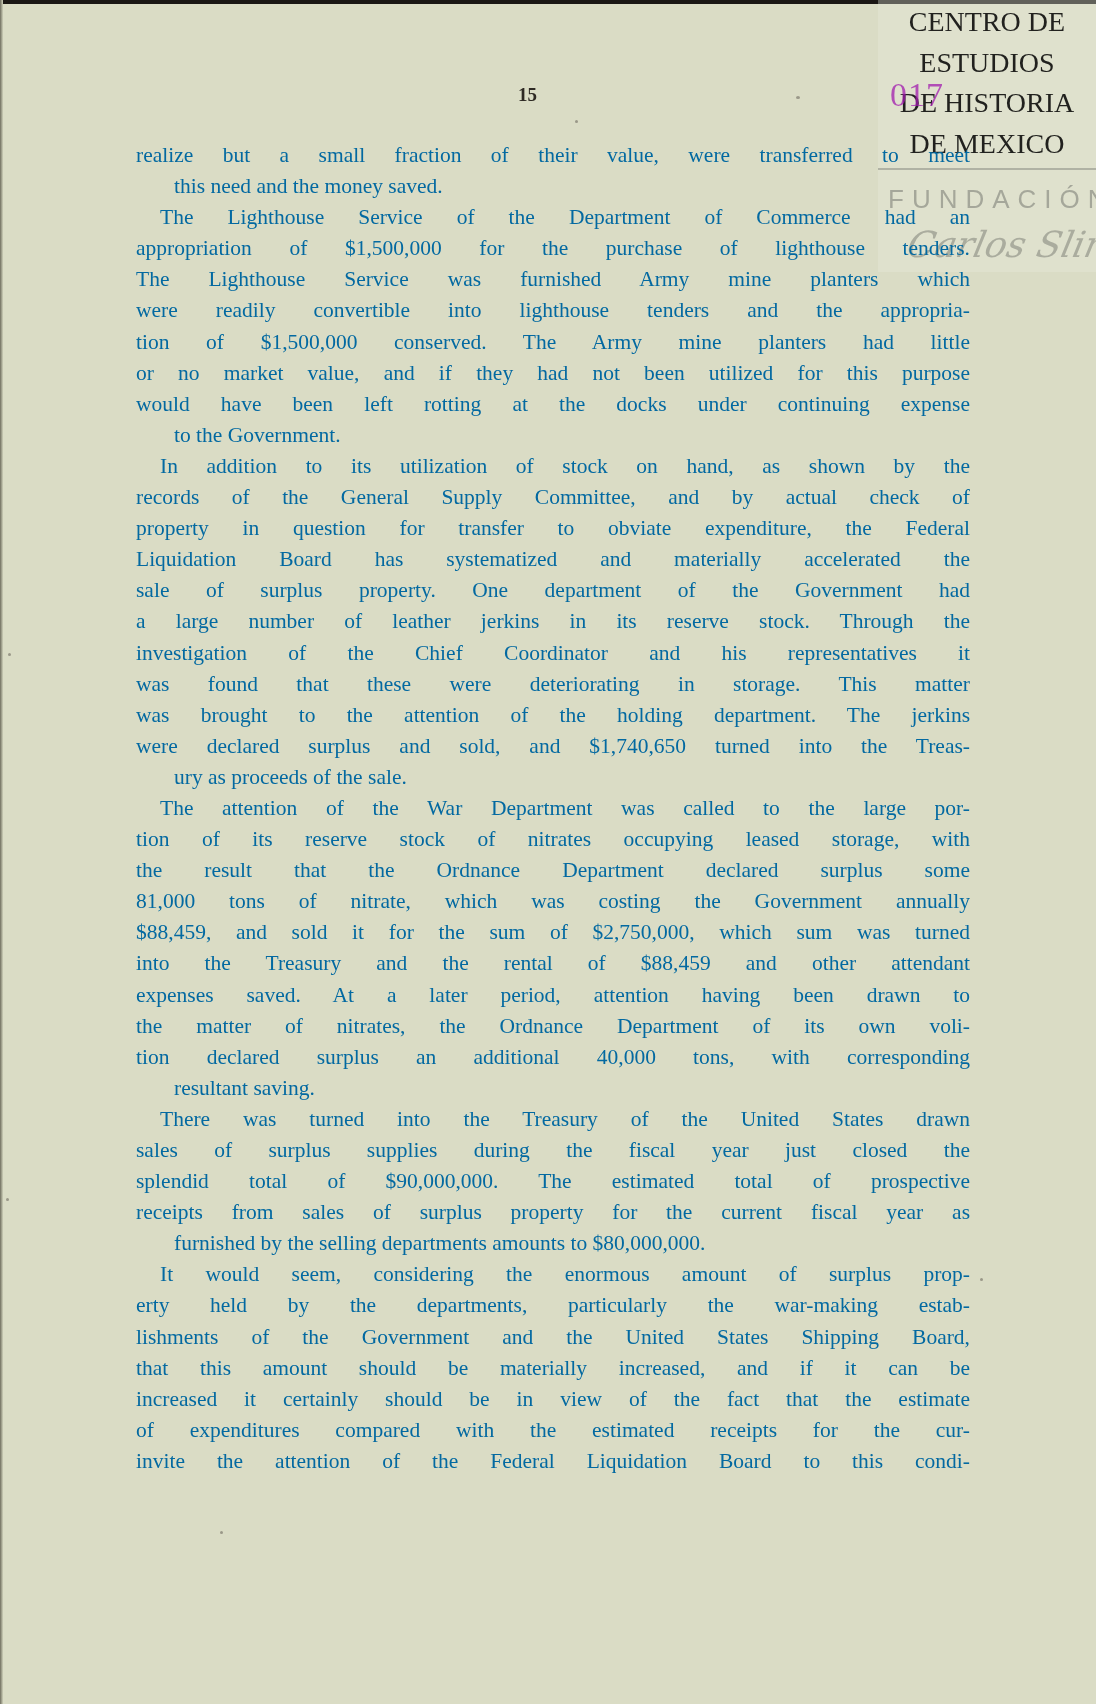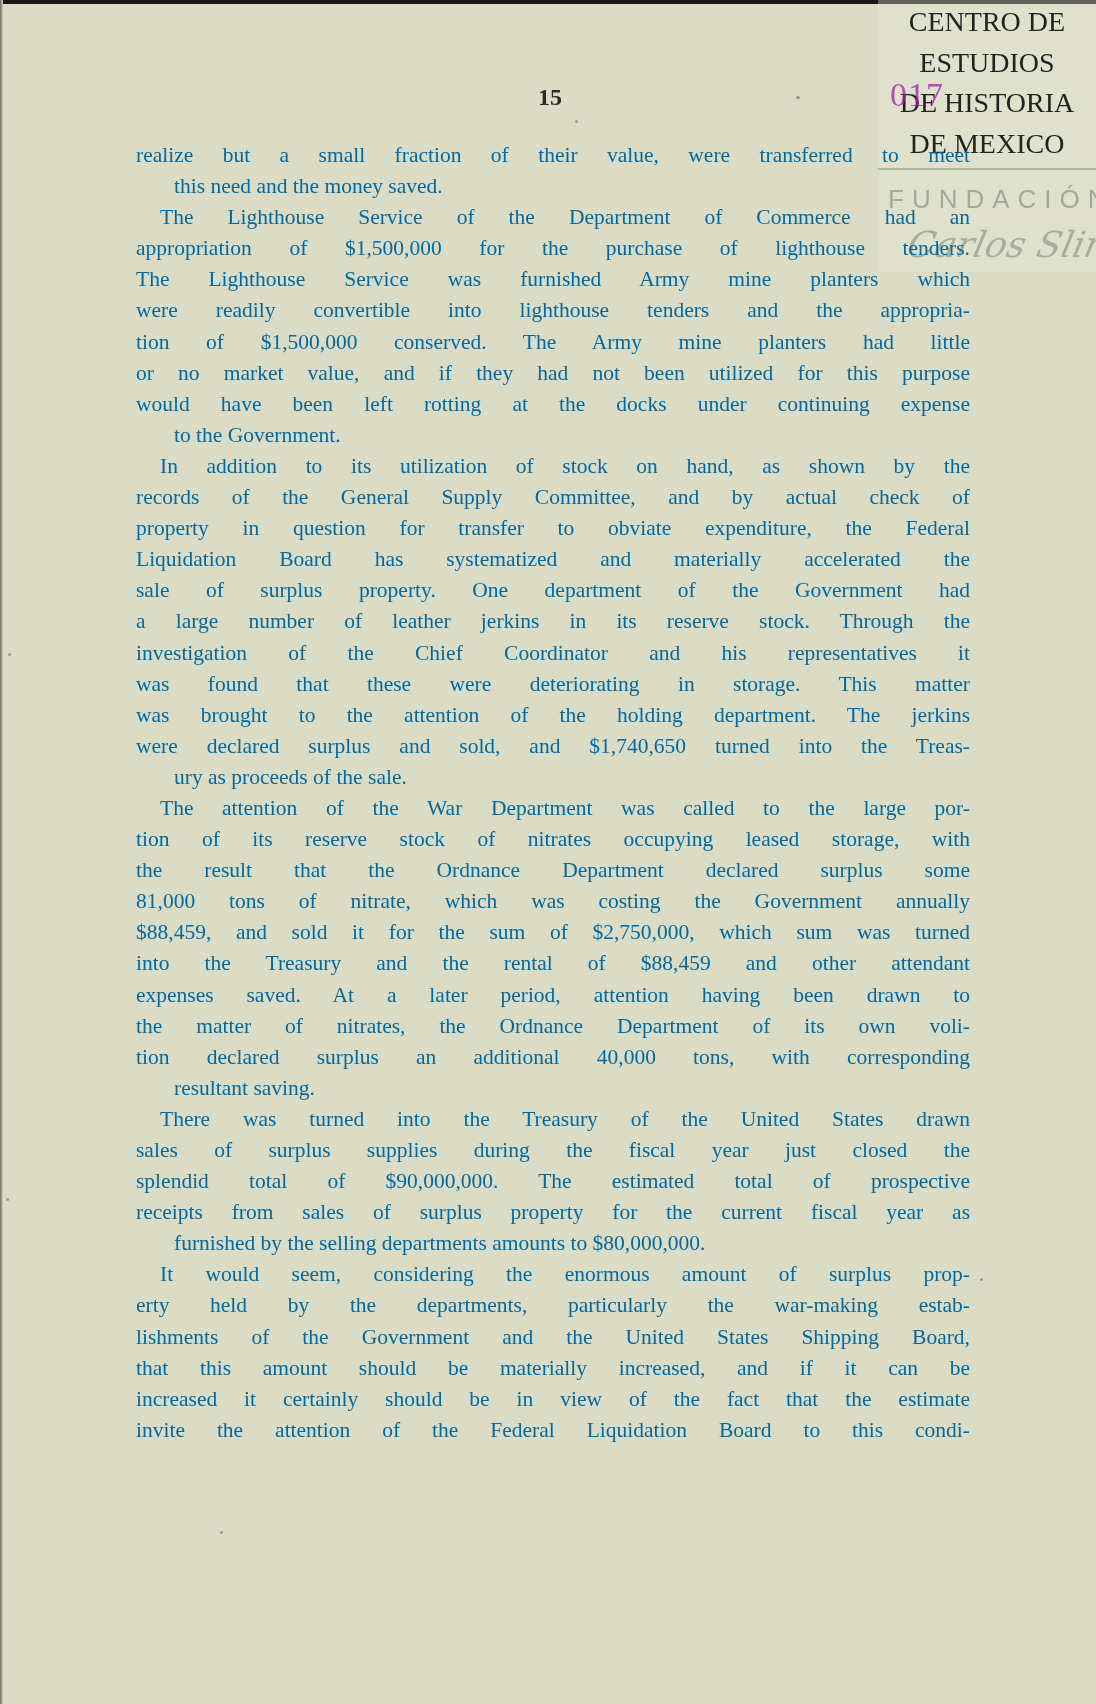--- a/index.html
+++ b/index.html
@@ -22,23 +22,23 @@
       background: #1a1714;
     }
     .left-edge {
       position: absolute;
       left: 0; top: 0;
       width: 3px; height: 1704px;
       background: linear-gradient(to right, #6e6d5e, #cfd1ba);
     }
     .page-number {
       position: absolute;
-      left: 538px;
+      left: 518px;
       top: 84px;
-      font-size: 24px;
+      font-size: 19px;
       font-weight: bold;
       color: #2e2a24;
       letter-spacing: 0;
     }
     .stamp-number {
       position: absolute;
       left: 890px;
       top: 76px;
       font-size: 34px;
       color: #a21caf;
@@ -200,20 +200,21 @@
       <span class="line">splendid total of $90,000,000. The estimated total of prospective</span>
       <span class="line">receipts from sales of surplus property for the current fiscal year as</span>
       <span class="line last">furnished by the selling departments amounts to $80,000,000.</span>
     </div>
     <div>
       <span class="line indent">It would seem, considering the enormous amount of surplus prop-</span>
       <span class="line">erty held by the departments, particularly the war-making estab-</span>
       <span class="line">lishments of the Government and the United States Shipping Board,</span>
       <span class="line">that this amount should be materially increased, and if it can be</span>
       <span class="line">increased it certainly should be in view of the fact that the estimate</span>
+      <span class="line">of expenditures compared with the estimated receipts for the cur-</span>
       <span class="line">invite the attention of the Federal Liquidation Board to this condi-</span>
     </div>
   </div>
 
 <div class="speck" style="left:575px;top:120px;"></div>
 <div class="speck" style="left:796px;top:96px;width:4px;height:3px;"></div>
 <div class="speck" style="left:980px;top:1278px;"></div>
 <div class="speck" style="left:220px;top:1531px;"></div>
 <div class="speck" style="left:8px;top:653px;"></div>
 <div class="speck" style="left:6px;top:1198px;"></div>

